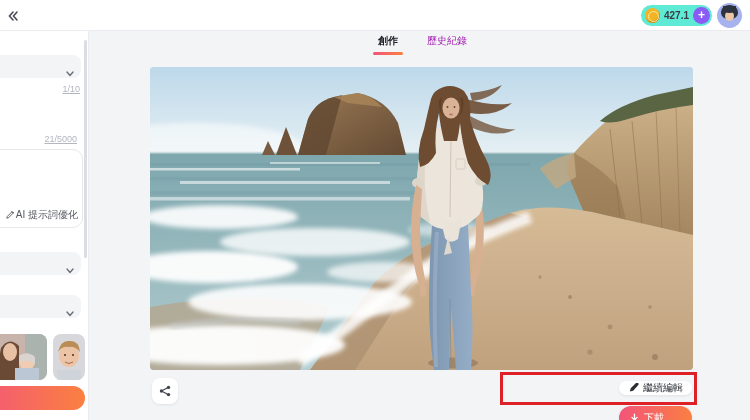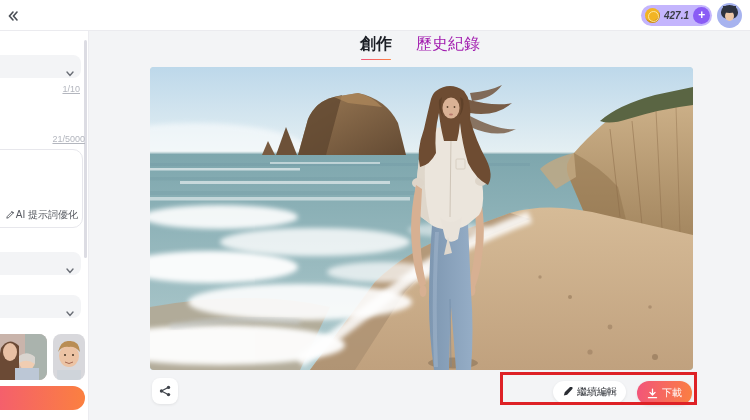--- a/index.html
+++ b/index.html
@@ -11,22 +11,22 @@
     color:#2a2d33;
   }
   
   .topbar {
     position:absolute; left:0; top:0; width:750px; height:31px;
     background:#fff; border-bottom:1px solid #ebebef; z-index:30;
   }
   .collapse-btn { position:absolute; left:6px; top:9px; width:14px; height:14px; cursor:pointer; }
   .topbar-right { position:absolute; right:8px; top:3px; height:25px; display:flex; align-items:center; gap:5px; }
   .credits-pill {
-    height:21px; background:#c4b5fd; border-radius:12px;
-    display:flex; align-items:center; gap:4px; padding:0 2px 0 4px;font-style:italic;
+    height:21px; background:#5eead4; border-radius:12px;
+    display:flex; align-items:center; gap:4px; padding:0 2px 0 4px;
   }
   .credits-amount { font-size:10px; font-weight:bold; color:#3a3d45; }
   .coin {
     width:15px; height:15px; border-radius:50%;
     background:var(--coin-gold); position:relative;
     box-shadow:inset -1px -2px 0 rgba(160,100,0,.45);
   }
   .coin::after { content:""; position:absolute; left:3px; top:3px; width:9px; height:9px;
     border-radius:50%; border:1.5px solid rgba(255,235,170,.9); }
   .plus-btn {
@@ -74,21 +74,21 @@
     border-radius:12px; cursor:pointer;
     background:linear-gradient(90deg, var(--accent-start), var(--accent-end));
   }
 
   
   .tabs {
     position:absolute; left:90px; right:0; top:34px; height:26px;
     display:flex; justify-content:center; gap:24px; z-index:10;
   }
   .tab { display:flex; flex-direction:column; align-items:center; cursor:pointer; }
-  .tab .lbl { font-size:16px; }
+  .tab .lbl { font-size:10px; }
   .tab.active .lbl { color:#1a1d24; font-weight:bold; }
   .tab.inactive .lbl { color:#a21caf; }
   .tab .underline {
     width:30px; height:3px; border-radius:2px; margin-top:4px;
     background:linear-gradient(90deg, var(--accent-start), var(--accent-end));
   }
 
   
   .image-card {
     position:absolute; left:150px; top:67px; width:543px; height:303px;
@@ -97,21 +97,21 @@
   .image-card svg { display:block; width:100%; height:100%; }
 
   
   .share-btn {
     position:absolute; left:152px; top:378px; width:26px; height:26px;
     background:#fff; border-radius:8px; box-shadow:0 1px 3px rgba(0,0,0,.08);
     display:flex; align-items:center; justify-content:center; cursor:pointer; z-index:10;
   }
   .actions-row {
     position:absolute; right:58px; top:381px; height:22px;
-    display:flex; gap:11px; z-index:12;
+    display:flex; gap:11px; z-index:12;flex-direction:column;
   }
   .act-btn {
     height:22px; display:flex; align-items:center; gap:4px; padding:0 9px;
     background:#fff; border-radius:12px; font-size:10px; color:#2a2d33;
     box-shadow:0 1px 3px rgba(0,0,0,.08); cursor:pointer; white-space:nowrap;
   }
   .act-btn.primary {
     background:linear-gradient(100deg, var(--accent-start), var(--accent-end));
     color:#fff; padding:12px 10px;
   }
@@ -149,21 +149,21 @@
 
   <div class="side-select" style="top:24px;">
     <span class="chev">
       <svg width="8" height="6" viewBox="0 0 8 6" fill="none" stroke="#6a6e76" stroke-width="1.4" stroke-linecap="round">
           <path d="M1 1 L4 4.4 L7 1"></path>
         </svg>
     </span>
   </div>
 
   <div class="counter" style="right:8px; top:53px;">1/10</div>
-  <div class="counter" style="right:3px; top:103px;margin-left:23px;">21/5000</div>
+  <div class="counter" style="right:11px; top:103px;margin-left:23px;">21/5000</div>
 
   <div class="prompt-box">
     <div class="ai-opt-btn">
       <svg width="9" height="9" viewBox="0 0 10 10" fill="none" stroke="#55585f" stroke-width="1" stroke-linecap="round">
         <path d="M8.6 1.4 a1 1 0 0 0 -1.4 0 L2.6 6 L2 8 L4 7.4 L8.6 2.8 a1 1 0 0 0 0 -1.4 Z"></path>
         <path d="M7.5 0.6 l0.4 -0.5 M9 2.2 l0.6 -0.3"></path>
       </svg>
       <span>AI 提示詞優化</span>
     </div>
   </div>

